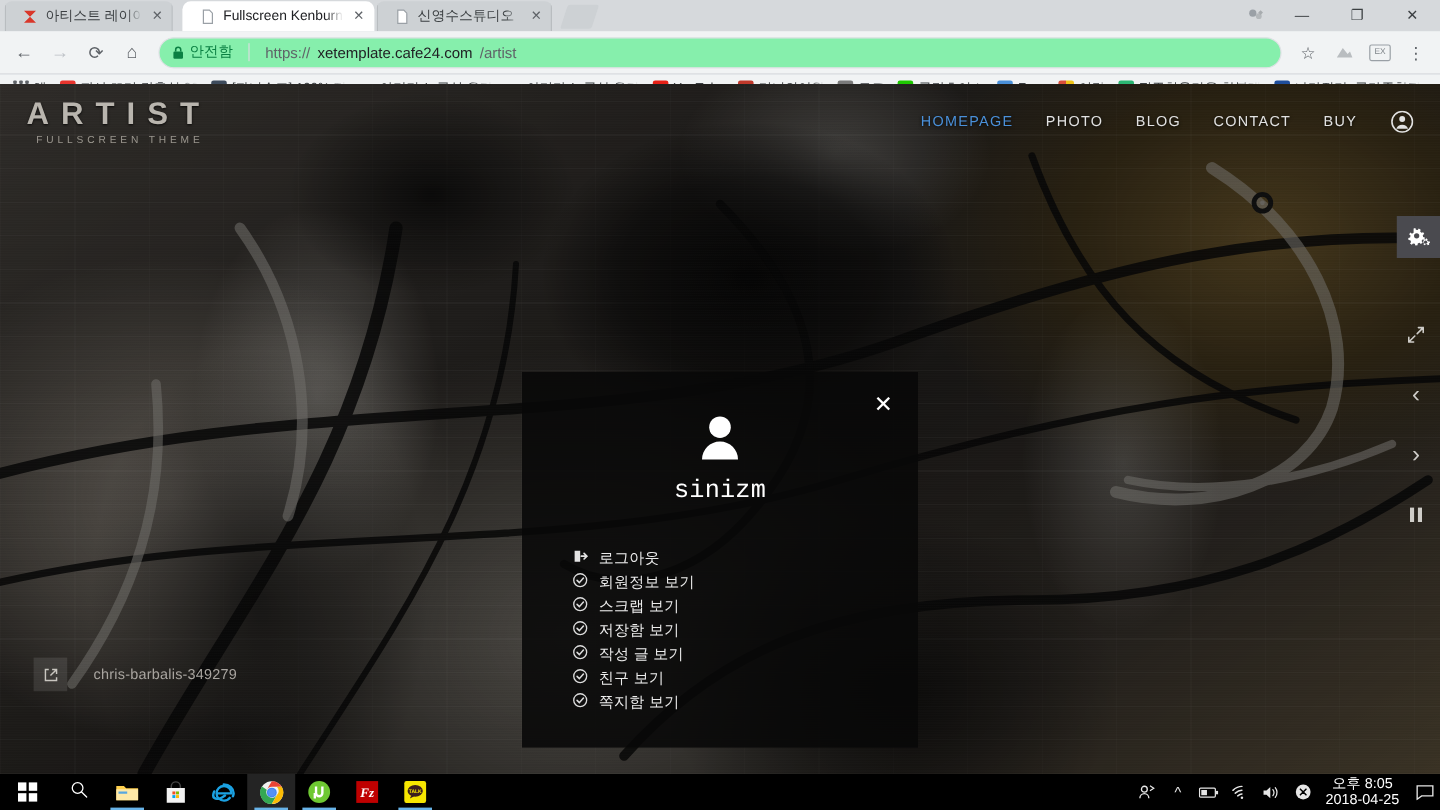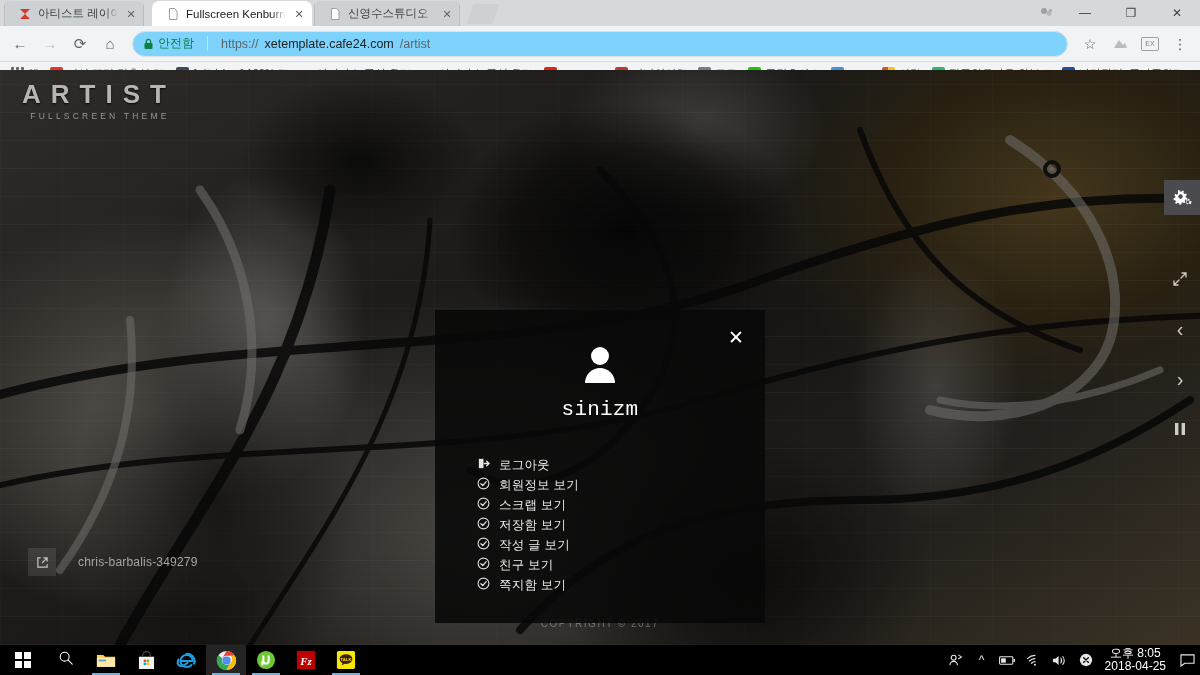--- a/index.html
+++ b/index.html
@@ -37,21 +37,21 @@
   .wincontrols { position:absolute; right:0; top:0; height:26px; display:flex; align-items:center; }
   .wincontrols .wc { width:46px; height:26px; display:flex; align-items:center; justify-content:center;
                      color:#3c4043; font-size:12px; }
   .wincontrols .ext-mini { width:30px; height:26px; display:flex; align-items:center; justify-content:center; }
 
   .toolbar { position:relative; height:36px; background:#f1f3f4; display:flex; align-items:center;
              padding:0 6px; gap:2px; border-bottom:1px solid #dadce0; }
   .navbtn { width:28px; height:28px; display:flex; align-items:center; justify-content:center;
             color:#5f6368; font-size:15px; border-radius:50%; }
   .navbtn.disabled { color:#bdc1c6; }
-  .omnibox { flex:1 1 auto; height:26px; margin:0 6px; background:#7dd3fc; border-radius:13px;
+  .omnibox { flex:1 1 auto; height:26px; margin:0 6px; background:#86efac; border-radius:13px;
              display:flex; align-items:center; padding:0 10px; gap:6px; font-size:12.5px;
              border:1px solid #dfe1e5; }
   .secure { display:flex; align-items:center; gap:4px; color:#0b8043; font-size:12px; }
   .sep-v { width:1px; height:15px; background:#dadce0; margin:0 7px; }
   .url-host { color:#202124; } .url-path { color:#5f6368; }
   .tb-right { display:flex; align-items:center; gap:2px; }
   .tb-icon { width:28px; height:28px; display:flex; align-items:center; justify-content:center;
              color:#5f6368; font-size:14px; }
   .extbox { width:18px; height:14px; border:1px solid #9aa0a6; border-radius:2px; font-size:7px;
             color:#80868b; display:flex; align-items:center; justify-content:center; letter-spacing:0; }
@@ -344,33 +344,46 @@
       </svg>
       <div class="bg-dark"></div>
       <div class="bg-grain"></div>
     </div>
 
     <header class="site-header">
       <div class="logo-wrap">
         <div class="logo-main">ARTIST</div>
         <div class="logo-sub">FULLSCREEN THEME</div>
       </div>
+      <nav class="site-nav">
+        <a href="#" class="current">HOMEPAGE</a>
+        <a href="#">PHOTO</a>
+        <a href="#">BLOG</a>
+        <a href="#">CONTACT</a>
+        <a href="#">BUY</a>
+        <span class="nav-user">
+          <svg width="19" height="19" viewBox="0 0 20 20">
+            <circle cx="10" cy="10" r="9" fill="none" stroke="#e2e2e2" stroke-width="1.4"></circle>
+            <circle cx="10" cy="7.6" r="2.6" fill="#e2e2e2"></circle>
+            <path d="M4.8 16.2a5.6 5.6 0 0110.4 0" fill="#e2e2e2"></path>
+          </svg>
+        </span>
+      </nav>
     </header>
 
     <div class="photo-credit">
       <span class="credit-btn">
         <svg width="13" height="13" viewBox="0 0 14 14">
           <path d="M5 2H2v10h10V9" fill="none" stroke="#c9c6c0" stroke-width="1.3"></path>
           <path d="M8 2h4v4M12 2L6.5 7.5" fill="none" stroke="#c9c6c0" stroke-width="1.3"></path>
         </svg>
       </span>
       <span class="credit-txt">chris-barbalis-349279</span>
     </div>
 
-    <div class="copyright">COPYRIGHT © 2017</div>
 
     <div class="gear-box">
       <svg width="20" height="20" viewBox="0 0 22 22">
         <g fill="#ffffff">
           <path d="M8.2 2.2l.5 1.6 1.7.3.9-1.4 1.8 1-.5 1.6 1.2 1.2 1.6-.5 1 1.8-1.4.9.3 1.7 1.6.5-.4 2-1.7-.2-.9 1.5 1 1.3-1.6 1.3-1.3-1.1-1.6.7-.2 1.7-2 .2-.5-1.6-1.7-.4-1.1 1.3-1.6-1.2 1-1.4-.7-1.6-1.7-.1-.2-2 1.7-.5.4-1.7-1.3-1.1 1.2-1.6 1.4 1 1.5-.8V2.6z"></path>
           <circle cx="9.4" cy="9.4" r="2.4" fill="#4a4a4f"></circle>
           <path d="M16.2 12.4l1.3.4.6-1.1 1.3.7-.4 1.3.9.9 1.2-.3.6 1.3-1 .7.2 1.2-1.4.4-.6-1.1-1.3.2-.7 1.1-1.2-.7.4-1.2-.8-1z"></path>
           <circle cx="17.6" cy="15.2" r="1.5" fill="#4a4a4f"></circle>
         </g>
       </svg>

